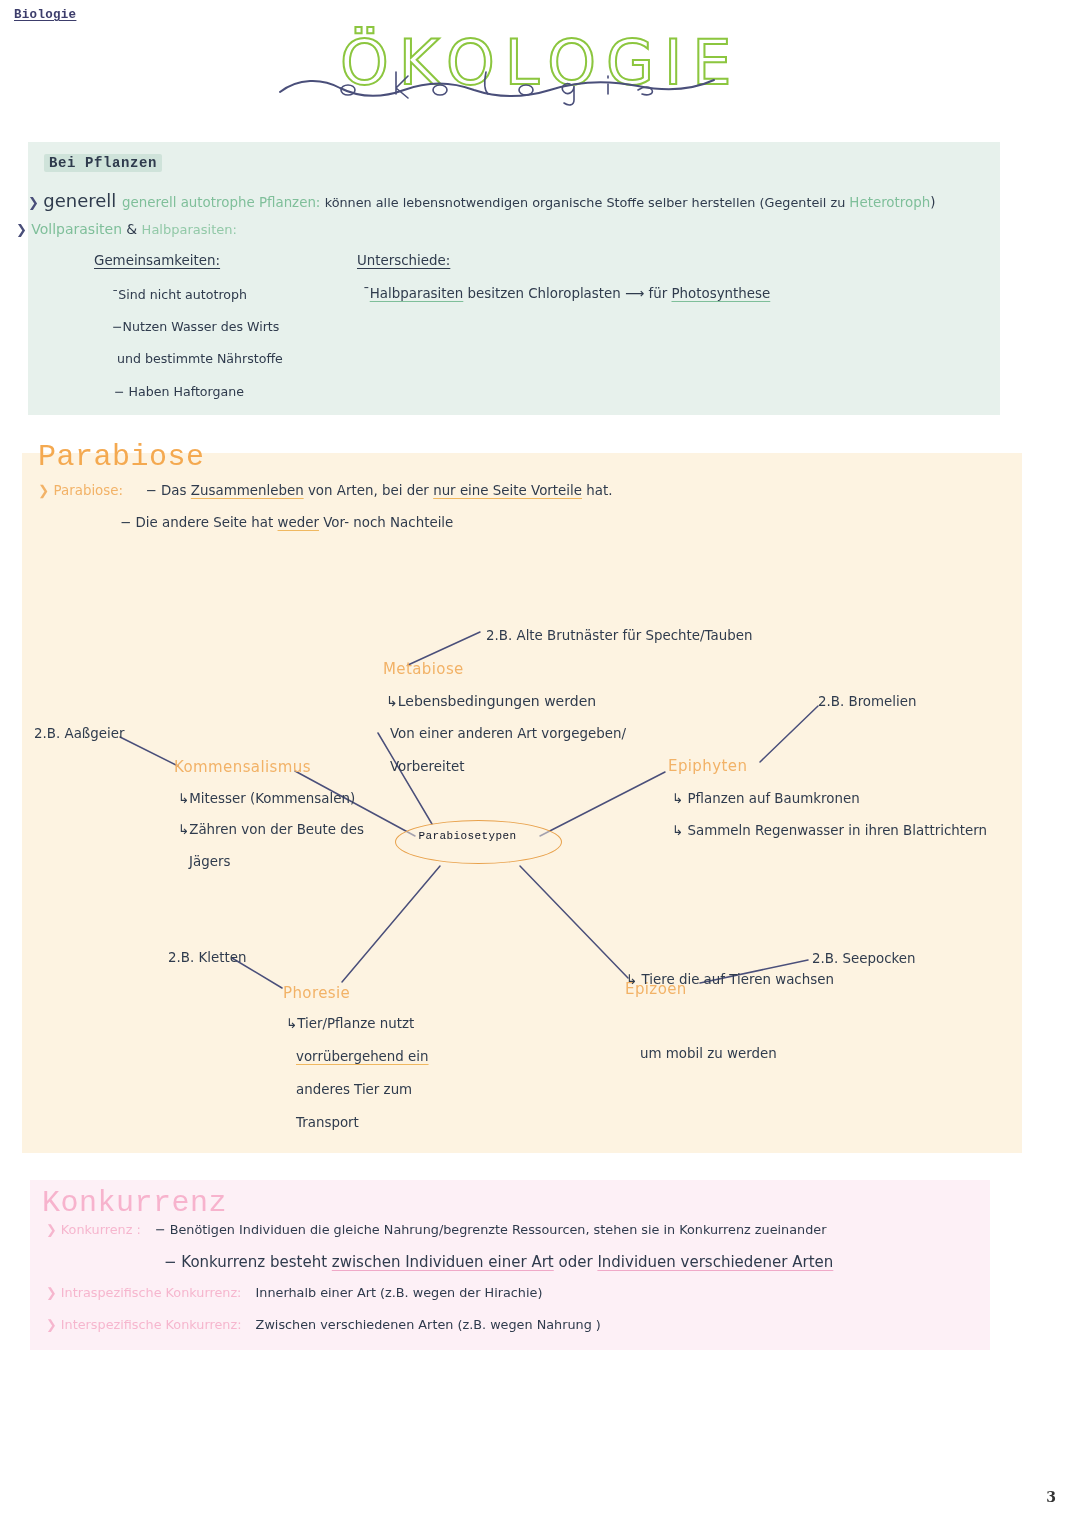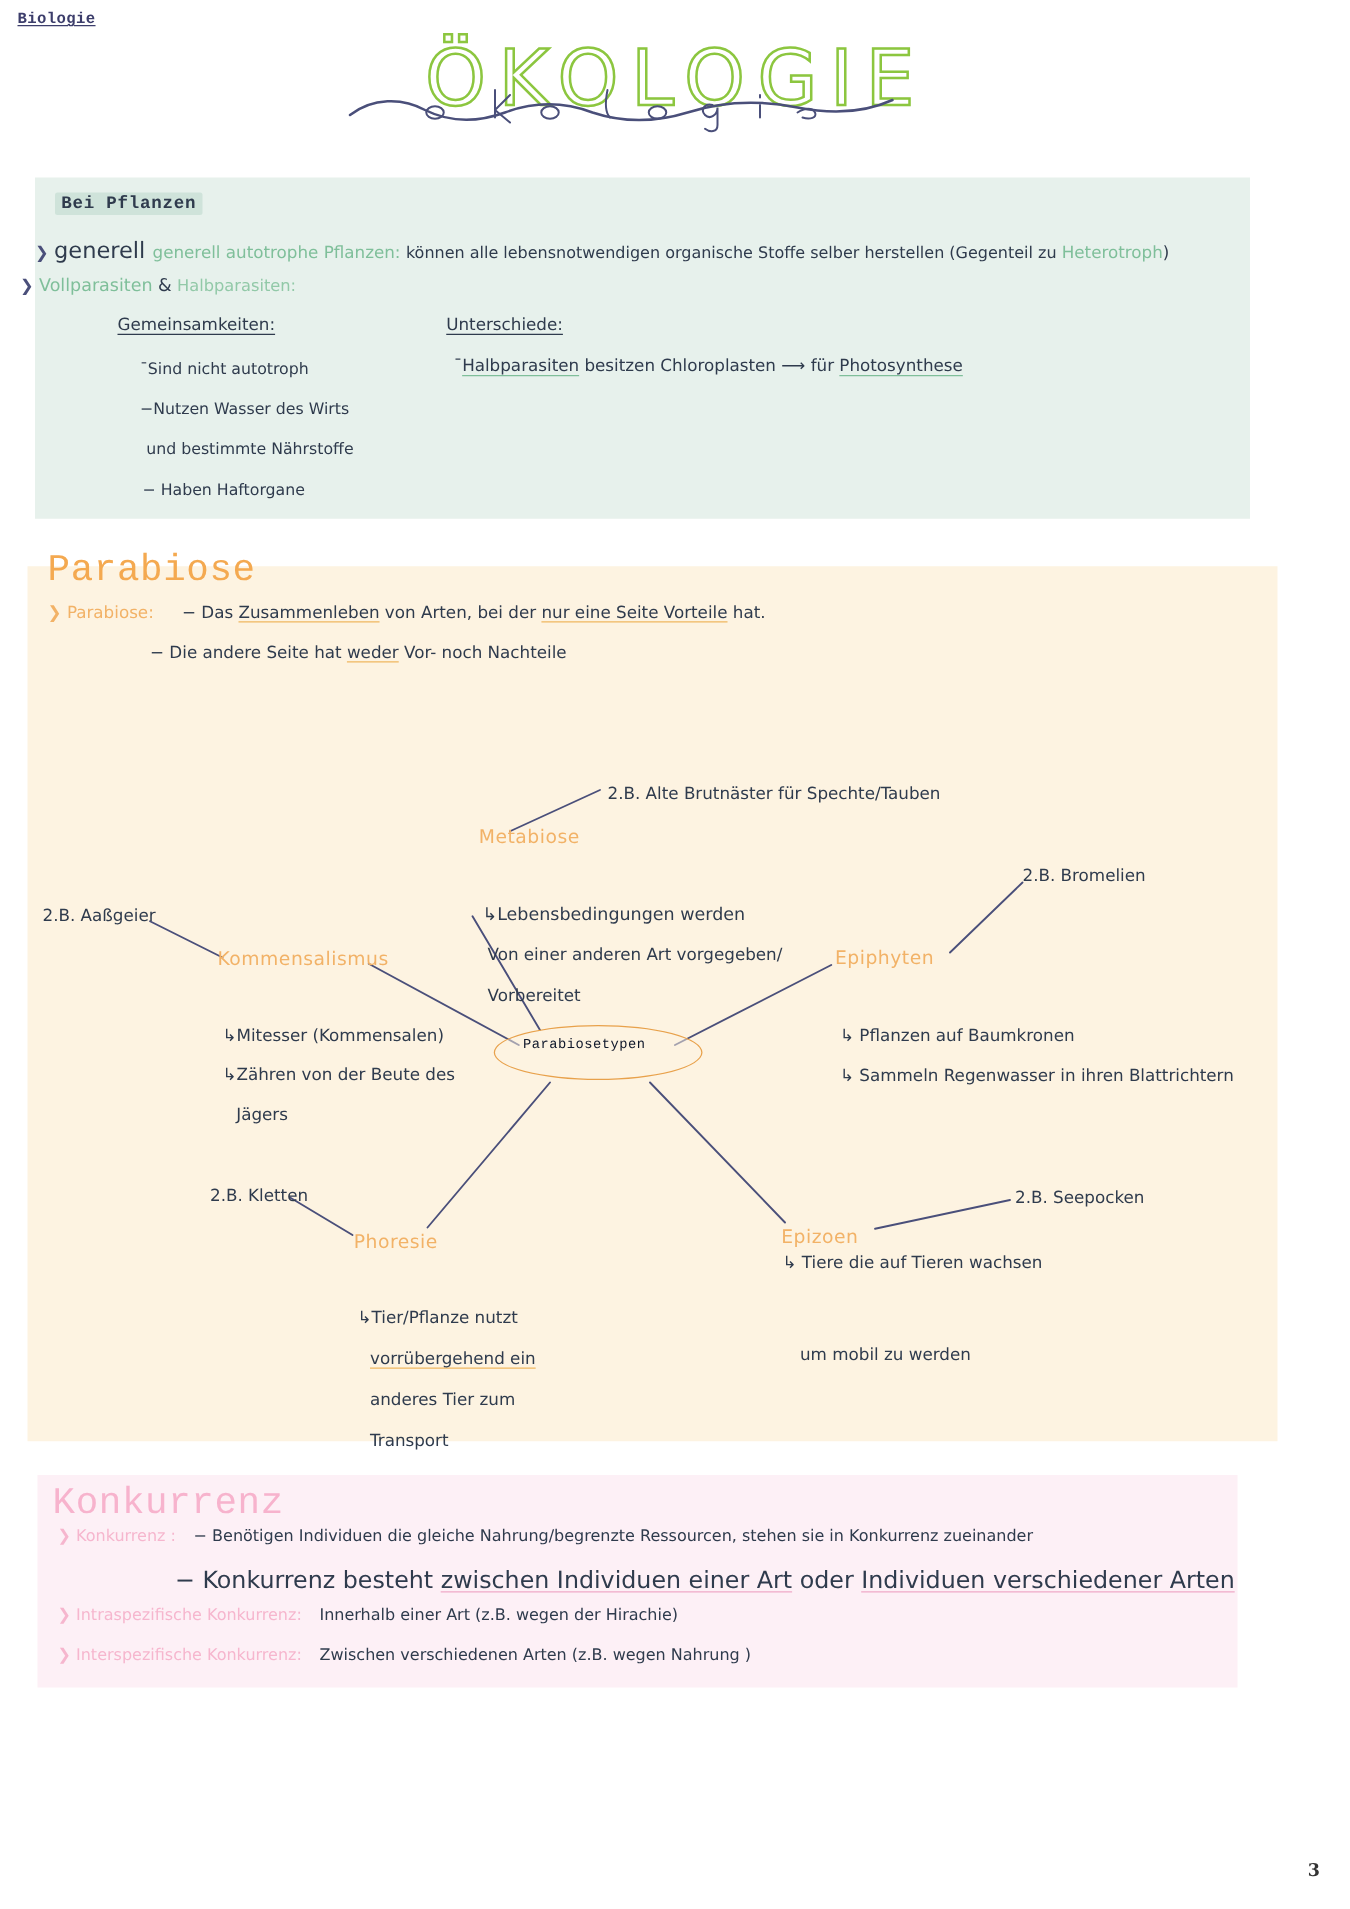--- a/index.html
+++ b/index.html
@@ -84,21 +84,21 @@
     position:absolute;left:395px;top:820px;width:165px;height:42px;
     border:1.6px solid #e8a14b;border-radius:50%;
     background:rgba(253,243,225,.5);
   }
   #center-label{
     position:absolute;left:385px;top:830px;width:165px;
     text-align:center;font-size:11px;color:#0f172a;letter-spacing:.4px;
   }
 
   .node-title{position:absolute;font-size:15px;letter-spacing:.4px;color:#f2b267;}
-  .node-line{position:absolute;font-size:13.4px;color:#2f3b4d;white-space:nowrap;margin-top:31px;}
+  .node-line{position:absolute;font-size:13.4px;color:#2f3b4d;white-space:nowrap;}
   .example{position:absolute;font-size:13.4px;color:#2f3b4d;white-space:nowrap;}
 
   
   #page-number{
     position:absolute;right:24px;bottom:22px;
     font-size:14px;color:#333;font-weight:700;
     font-family:"DejaVu Serif", serif;
   }
 </style>
 </head>
@@ -229,21 +229,21 @@
 
   <div id="h-konkurrenz" class="hw">Konkurrenz</div>
 
   <div class="line" style="left:46px;top:1222px;font-size:12.8px;">
     <span class="pink">❯</span>
     <span class="pink">Konkurrenz :</span>
     <span style="display:inline-block;width:6px;"></span>
     <span>−  Benötigen Individuen die gleiche Nahrung/begrenzte Ressourcen, stehen sie in Konkurrenz zueinander</span>
   </div>
 
-  <div class="line" style="left:140px;top:1253px;font-size:19px;">
+  <div class="line" style="left:164px;top:1253px;font-size:15px;">
     <span>−  Konkurrenz besteht </span><span class="up">zwischen Individuen einer Art</span><span> oder </span><span class="up">Individuen verschiedener Arten</span>
   </div>
 
   <div class="line" style="left:46px;top:1285px;font-size:12.8px;">
     <span class="pink">❯</span>
     <span class="pink">Intraspezifische Konkurrenz:</span>
     <span style="display:inline-block;width:6px;"></span>
     <span>Innerhalb einer Art (z.B. wegen der Hirachie)</span>
   </div>
 

